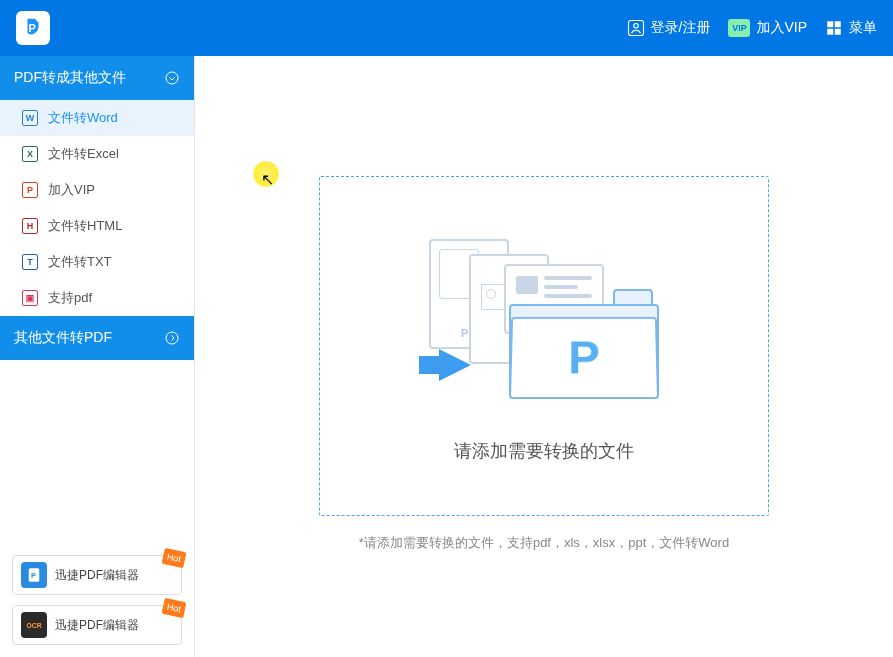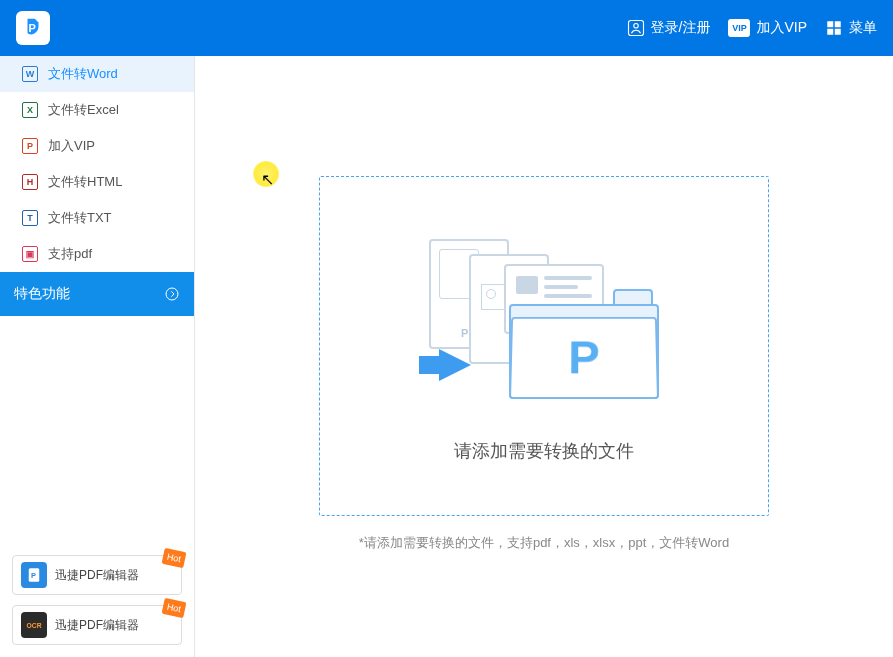--- a/index.html
+++ b/index.html
@@ -80,40 +80,49 @@
       <span class="tb-icon">
         <svg viewBox="0 0 24 24" width="18" height="18">
             <rect x="2" y="2" width="20" height="20" rx="3" fill="none" stroke="#fff" stroke-width="1.5"></rect>
             <circle cx="12" cy="9" r="3" fill="none" stroke="#fff" stroke-width="1.5"></circle>
             <path d="M6 19c1-3 4-4 6-4s5 1 6 4" fill="none" stroke="#fff" stroke-width="1.5"></path>
           </svg>
       </span>
       <span>登录/注册</span>
     </div>
     <div class="tb-btn">
-      <span class="tb-icon" style="background:#ffffff;border-radius:3px;font-size:9px;font-weight:bold;color:#0077e5;width:22px;">VIP</span>
+      <span class="tb-icon" style="background:#86efac;border-radius:3px;font-size:9px;font-weight:bold;color:#0077e5;width:22px;">VIP</span>
       <span>加入VIP</span>
     </div>
     <div class="tb-btn">
       <span class="tb-icon">
         <svg viewBox="0 0 24 24" width="18" height="18">
             <rect x="3" y="3" width="8" height="8" fill="#fff"></rect>
             <rect x="13" y="3" width="8" height="8" fill="#fff"></rect>
             <rect x="3" y="13" width="8" height="8" fill="#fff"></rect>
             <rect x="13" y="13" width="8" height="8" fill="#fff"></rect>
           </svg>
       </span>
       <span>菜单</span>
     </div>
   </div>
 </div>
 
 <div class="body">
   <div class="sidebar">
 
+    <div class="section-header">
+      <span>PDF转成其他文件</span>
+      <span class="section-chevron">
+        <svg viewBox="0 0 24 24" width="16" height="16">
+            <circle cx="12" cy="12" r="9" fill="none" stroke="#fff" stroke-width="1.5"></circle>
+            <path d="M8 11l4 4 4-4" fill="none" stroke="#fff" stroke-width="1.5"></path>
+          </svg>
+      </span>
+    </div>
 
     <div class="side-item active">
       <span class="side-ficon fi-w">W</span>
       <span>文件转Word</span>
     </div>
     <div class="side-item">
       <span class="side-ficon fi-x">X</span>
       <span>文件转Excel</span>
     </div>
     <div class="side-item">
@@ -127,21 +136,21 @@
     <div class="side-item">
       <span class="side-ficon fi-t">T</span>
       <span>文件转TXT</span>
     </div>
     <div class="side-item">
       <span class="side-ficon fi-i">▣</span>
       <span>支持pdf</span>
     </div>
 
     <div class="section-header">
-      <span>特色功能</span>
+      <span>其他文件转PDF</span>
       <span class="section-chevron">
         <svg viewBox="0 0 24 24" width="16" height="16">
             <circle cx="12" cy="12" r="9" fill="none" stroke="#fff" stroke-width="1.5"></circle>
             <path d="M11 8l4 4-4 4" fill="none" stroke="#fff" stroke-width="1.5"></path>
           </svg>
       </span>
     </div>
 
     <div class="promo-area">
       <div class="promo">

